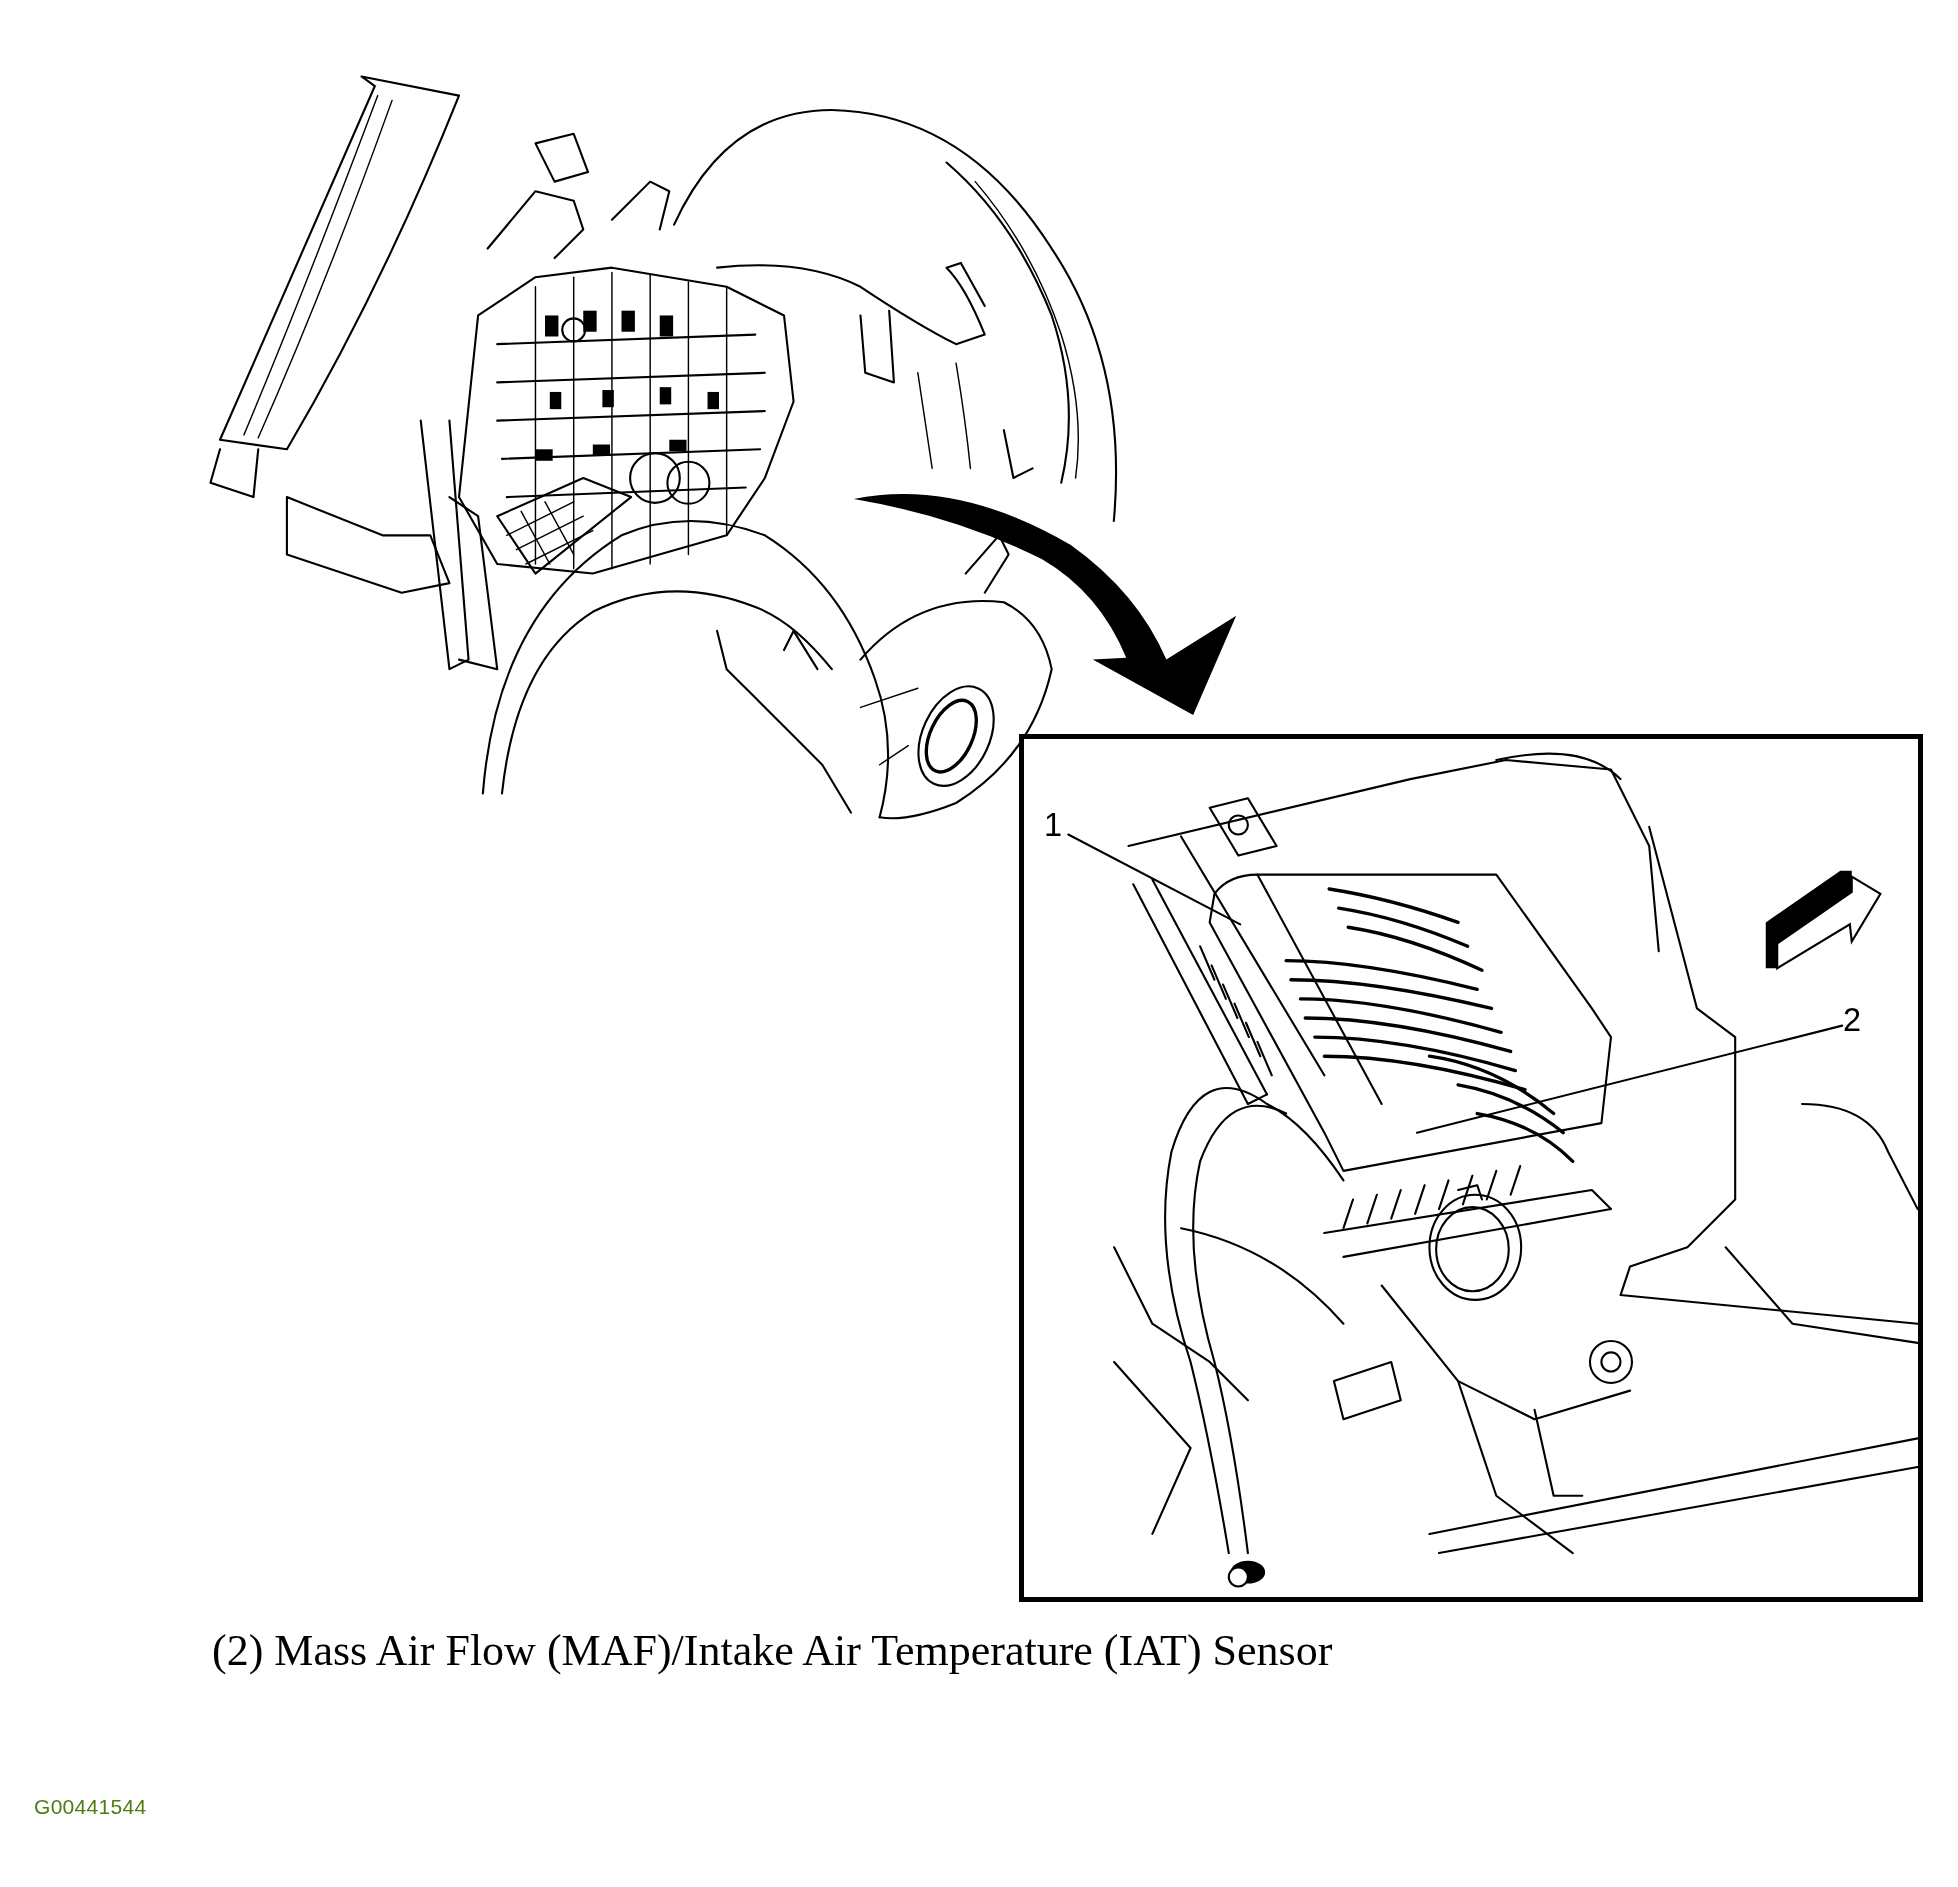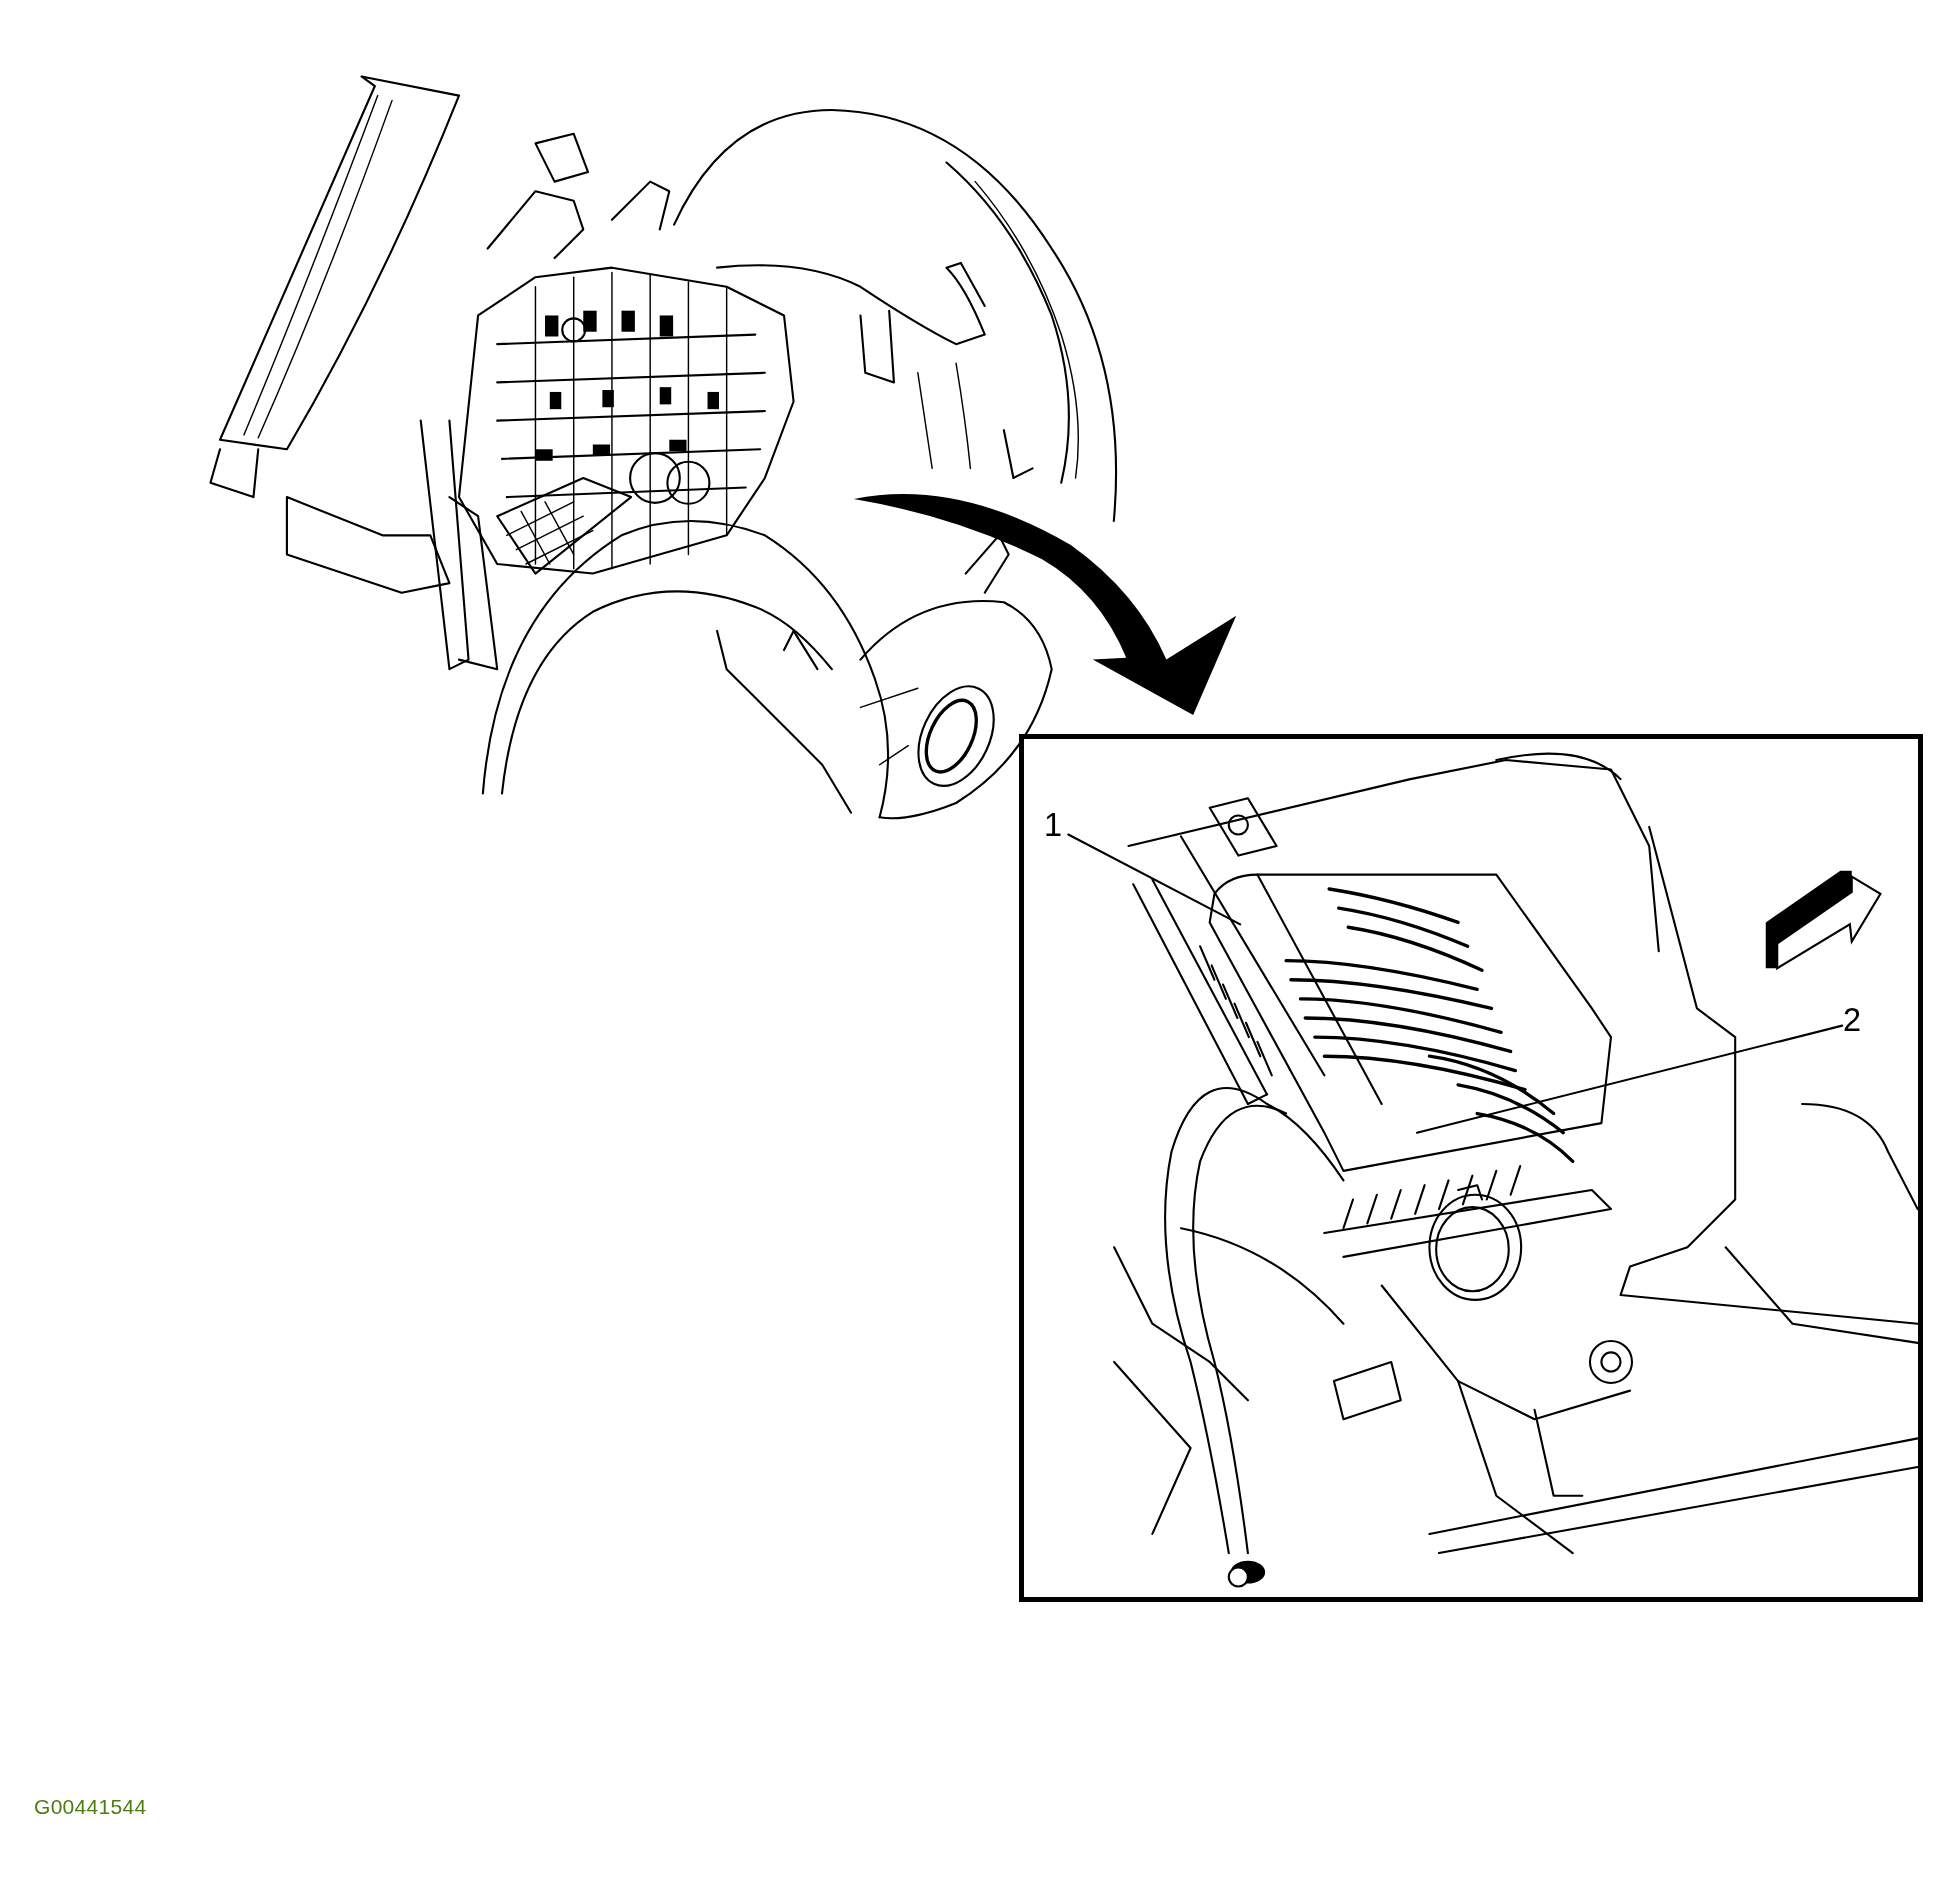--- a/index.html
+++ b/index.html
@@ -203,17 +203,18 @@
           <path class="white" d="M1854 982 L1932 928 L1932 912 L1962 930 L1932 980 L1930 962 L1854 1008 Z"></path>
         </g>
       </g>
     </svg>
   </div>
 
   <div class="callout callout-1">1</div>
   <div class="callout callout-2">2</div>
 
   <div class="legend">
+    <div class="legend-row">(2) Mass Air Flow (MAF)/Intake Air Temperature (IAT) Sensor</div>
   </div>
 
   <div class="figure-id">G00441544</div>
 </div>
 
 
 </body></html>

